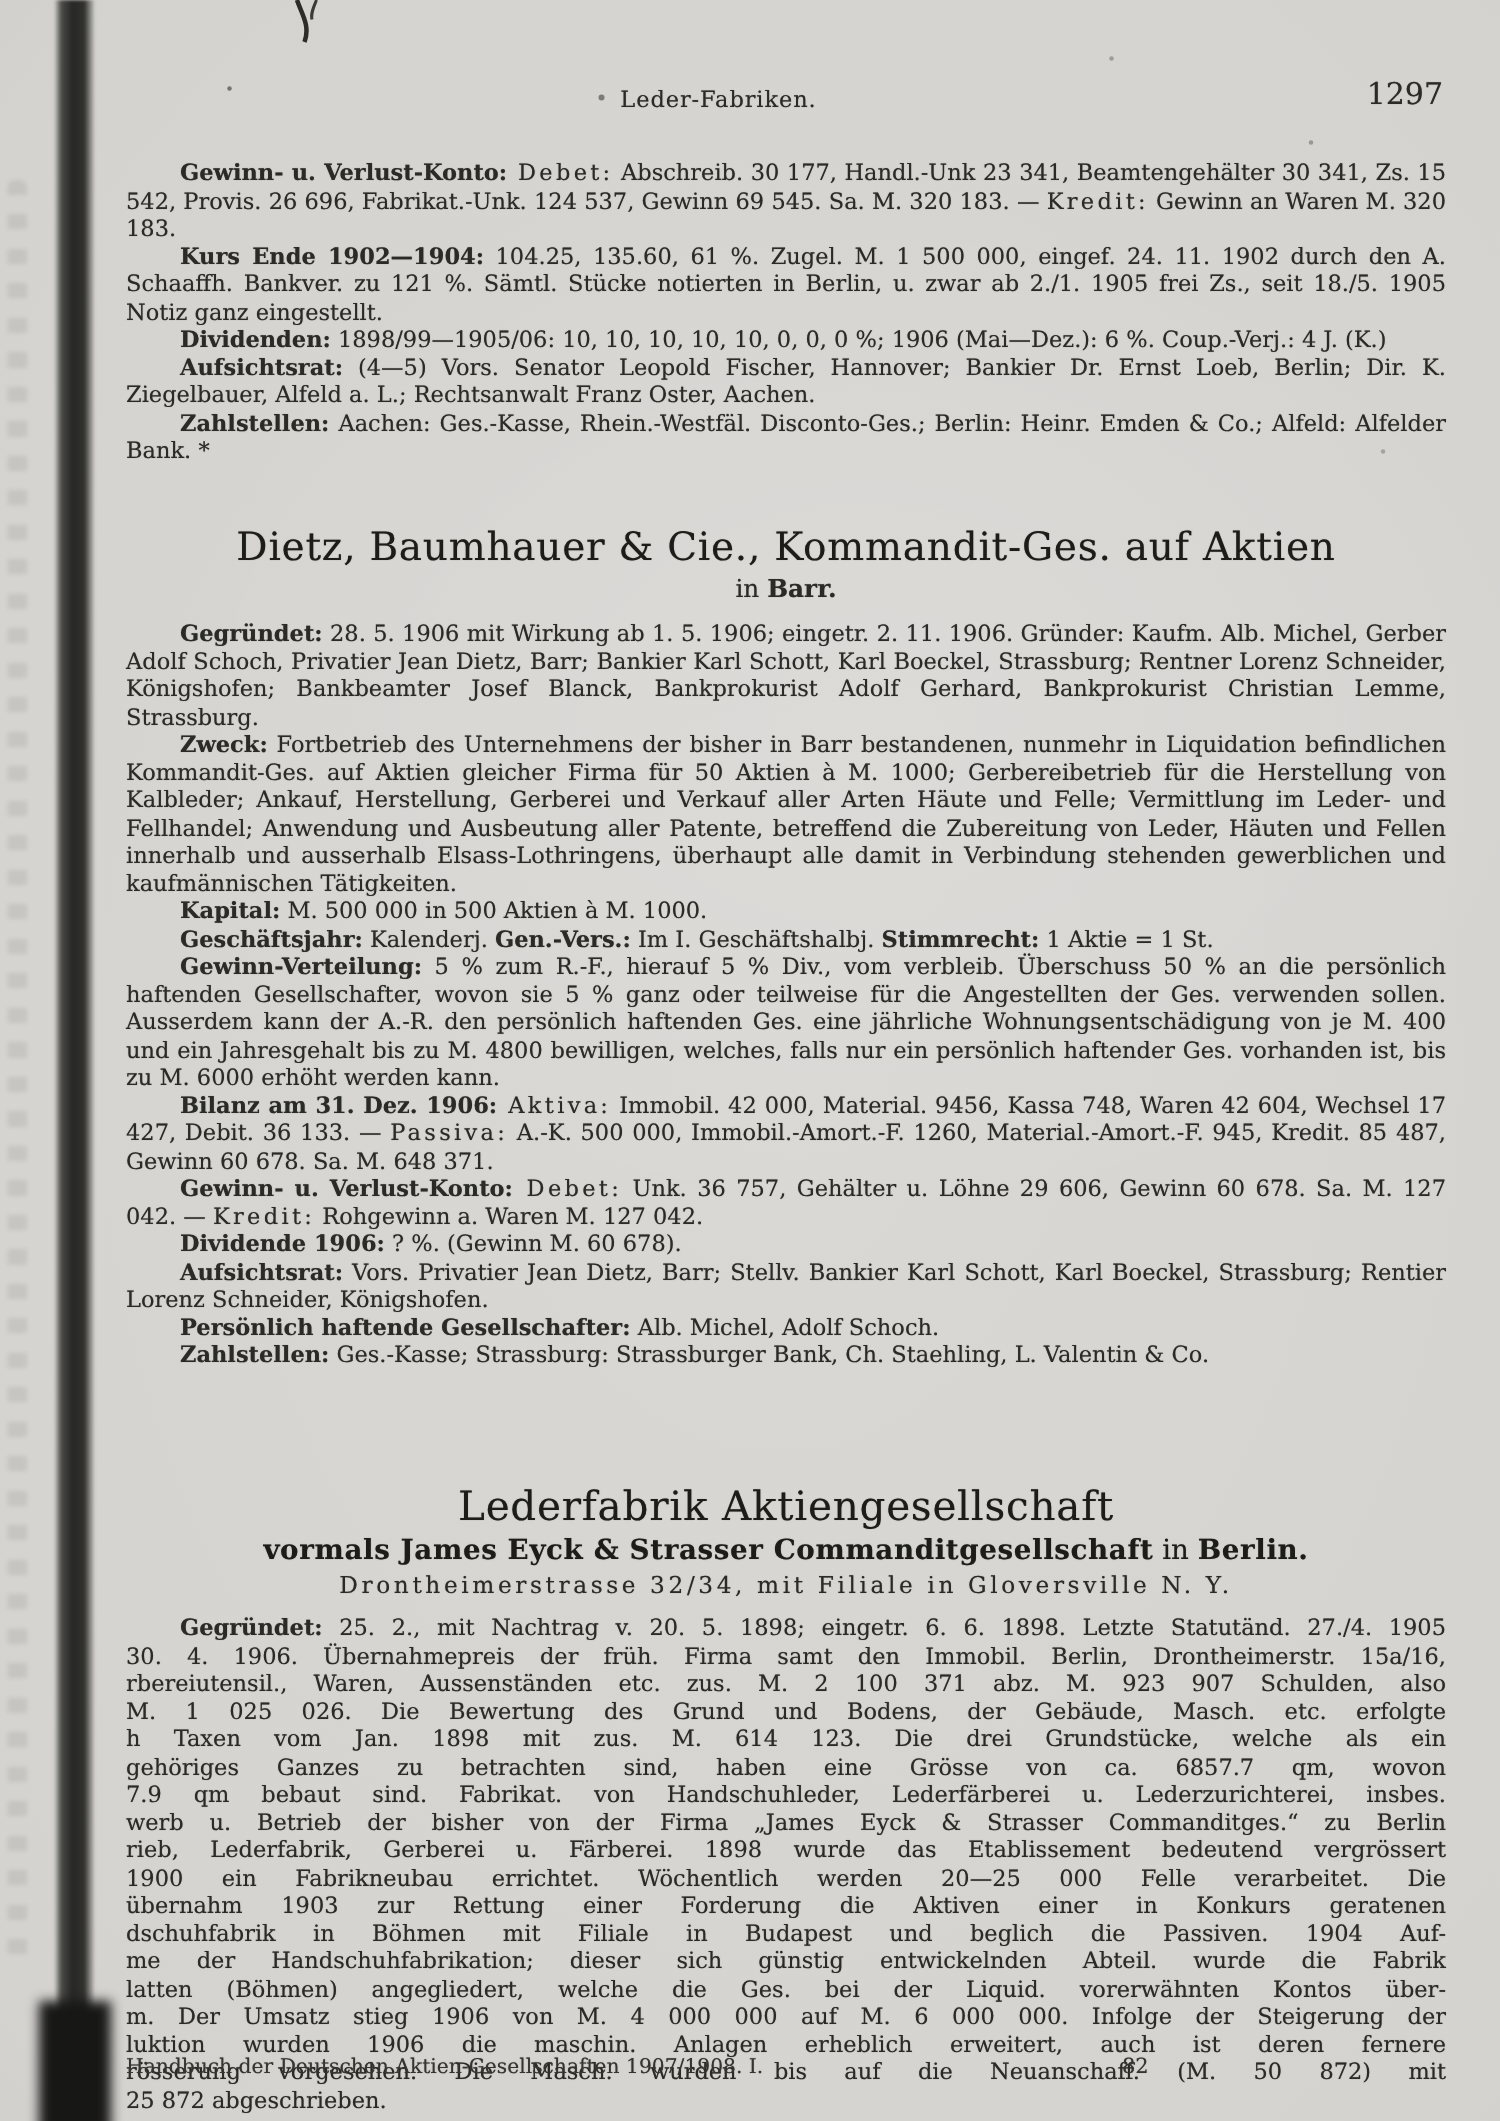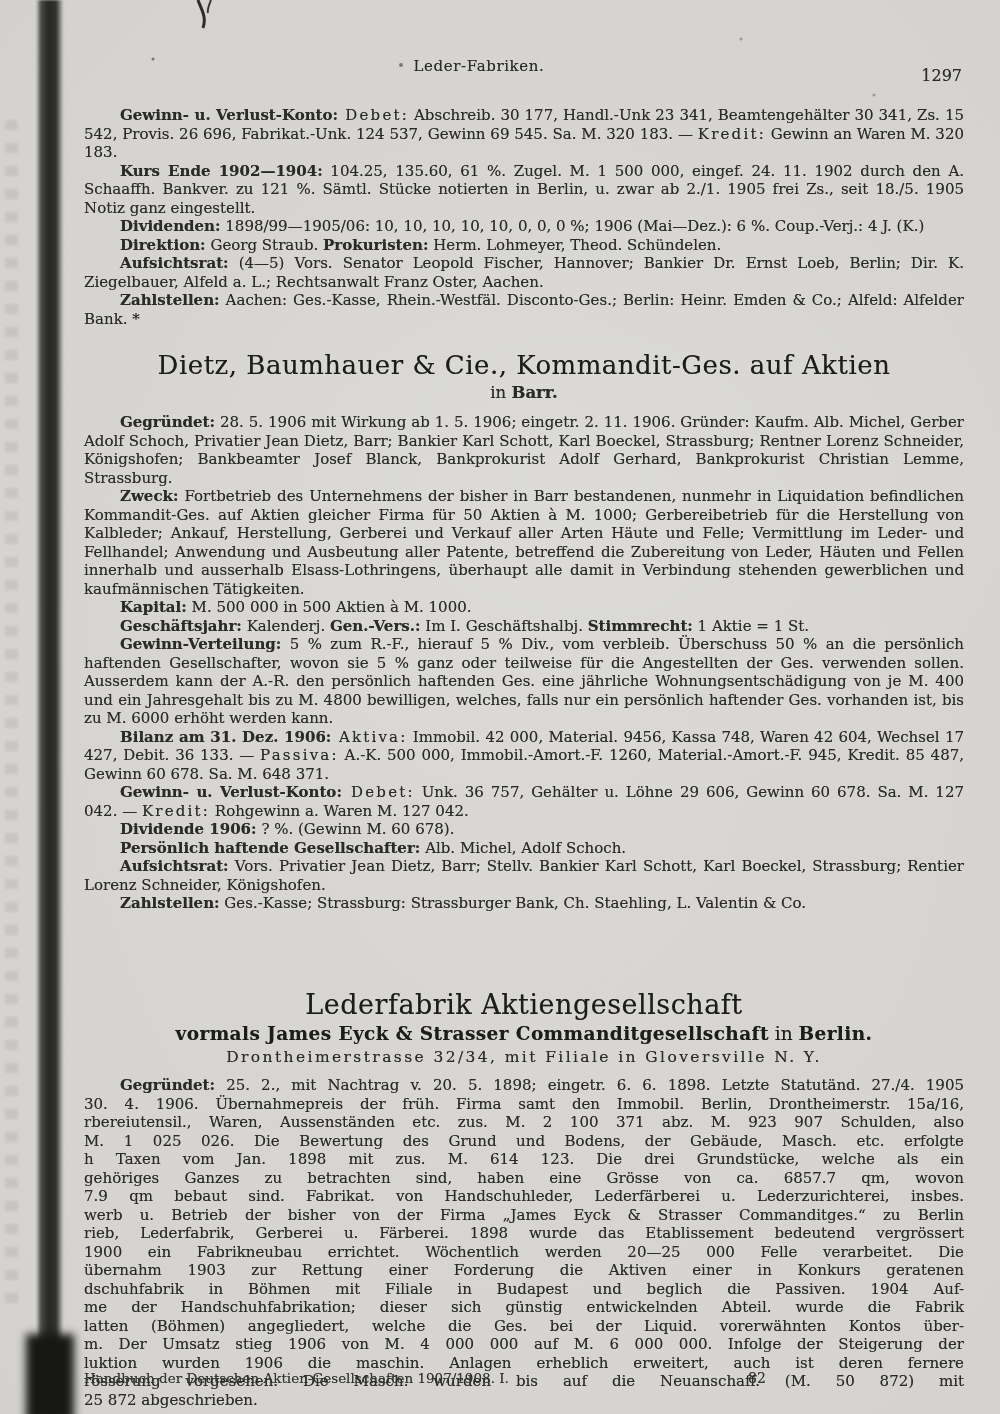--- a/index.html
+++ b/index.html
@@ -23,21 +23,21 @@
     filter:blur(1.4px);}
   .pen-mark{position:absolute;left:188px;top:0;}
   .specks{position:absolute;left:0;top:0;width:2px;height:2px;background:transparent;border-radius:50%;
     box-shadow:400px 64px 0 1px rgba(50,50,48,.55), 152px 58px 0 0.5px rgba(50,50,48,.6),
                873px 94px 0 0.5px rgba(60,60,58,.4), 921px 300px 0 0.5px rgba(70,70,68,.35),
                740px 38px 0 0.5px rgba(70,70,68,.4);}
 
   
   #header{position:absolute;top:50px;left:84px;width:880px;height:32px;}
   .htitle{position:absolute;left:0;right:90px;top:7px;text-align:center;font-size:15px;letter-spacing:.6px;}
-  .hnum{position:absolute;right:2px;top:16px;font-size:16px;}
+  .hnum{position:absolute;right:2px;top:0;font-size:20px;}
   #footer{position:absolute;left:84px;top:1370px;width:880px;font-size:13.5px;color:#35352f;}
   #footer .fright{position:absolute;left:664px;top:0;font-size:14px;}
 
   
   #sections section{position:absolute;left:84px;width:880px;font-size:15px;line-height:18.5px;text-align:justify;}
   section[data-name="section-guv-continuation"]{top:106px;}
   section[data-name="section-dietz-baumhauer"]{top:350px;}
   section[data-name="section-lederfabrik-ag"]{top:946px;font-size:14.5px;line-height:18px;margin-top:44px;}
   #sections p{margin:0;text-indent:36px;}
   .b{font-weight:bold;}
@@ -67,37 +67,36 @@
 <div id="header" class="txt" data-name="page-header">
   <div class="htitle" data-name="running-title">Leder-Fabriken.</div>
   <div class="hnum" data-name="page-number">1297</div>
 </div>
 
 <div id="sections" class="txt" data-name="page-body">
     <section data-name="section-guv-continuation">
       <p data-name="paragraph"><span class="b" data-name="bold-label">Gewinn- u. Verlust-Konto:</span><span class="sp" data-name="text-run"> Debet:</span><span data-name="text-run"> Abschreib. 30 177, Handl.-Unk 23 341, Beamtengehälter 30 341, Zs. 15 542, Provis. 26 696, Fabrikat.-Unk. 124 537, Gewinn 69 545.  Sa. M. 320 183. — </span><span class="sp" data-name="text-run">Kredit:</span><span data-name="text-run"> Gewinn an Waren M. 320 183.</span></p>
       <p data-name="paragraph"><span class="b" data-name="bold-label">Kurs Ende 1902—1904:</span><span data-name="text-run"> 104.25, 135.60, 61 %.  Zugel. M. 1 500 000, eingef. 24. 11. 1902 durch den A. Schaaffh. Bankver. zu 121 %.  Sämtl. Stücke notierten in Berlin, u. zwar ab 2./1. 1905 frei Zs., seit 18./5. 1905 Notiz ganz eingestellt.</span></p>
       <p data-name="paragraph"><span class="b" data-name="bold-label">Dividenden:</span><span data-name="text-run"> 1898/99—1905/06: 10, 10, 10, 10, 10, 0, 0, 0 %; 1906 (Mai—Dez.): 6 %.  Coup.-Verj.: 4 J. (K.)</span></p>
-      <p data-name="paragraph"><span class="b" data-name="bold-label">Direktion:</span><span data-name="text-run"> Georg Straub.      </span><span class="b" data-name="bold-label">Prokuristen:</span><span data-name="text-run"> Herm. Lohmeyer, Theod. Schündelen.</span></p>
       <p data-name="paragraph"><span class="b" data-name="bold-label">Aufsichtsrat:</span><span data-name="text-run"> (4—5) Vors. Senator Leopold Fischer, Hannover; Bankier Dr. Ernst Loeb, Berlin; Dir. K. Ziegelbauer, Alfeld a. L.; Rechtsanwalt Franz Oster, Aachen.</span></p>
       <p data-name="paragraph"><span class="b" data-name="bold-label">Zahlstellen:</span><span data-name="text-run"> Aachen: Ges.-Kasse, Rhein.-Westfäl. Disconto-Ges.; Berlin: Heinr. Emden &amp; Co.; Alfeld: Alfelder Bank.  *</span></p>
     </section>
     <section data-name="section-dietz-baumhauer">
       <h2 class="h-major" data-name="section-title">Dietz, Baumhauer &amp; Cie., Kommandit-Ges. auf Aktien</h2>
       <div class="h-sub plain" data-name="section-subtitle"><span data-name="text-run">in </span><span class="b" data-name="bold-label">Barr.</span></div>
       <p data-name="paragraph"><span class="b" data-name="bold-label">Gegründet:</span><span data-name="text-run"> 28. 5. 1906 mit Wirkung ab 1. 5. 1906; eingetr. 2. 11. 1906.  Gründer: Kaufm. Alb. Michel, Gerber Adolf Schoch, Privatier Jean Dietz, Barr; Bankier Karl Schott, Karl Boeckel, Strassburg; Rentner Lorenz Schneider, Königshofen; Bankbeamter Josef Blanck, Bankprokurist Adolf Gerhard, Bankprokurist Christian Lemme, Strassburg.</span></p>
       <p data-name="paragraph"><span class="b" data-name="bold-label">Zweck:</span><span data-name="text-run"> Fortbetrieb des Unternehmens der bisher in Barr bestandenen, nunmehr in Liquidation befindlichen Kommandit-Ges. auf Aktien gleicher Firma für 50 Aktien à M. 1000; Gerbereibetrieb für die Herstellung von Kalbleder; Ankauf, Herstellung, Gerberei und Verkauf aller Arten Häute und Felle; Vermittlung im Leder- und Fellhandel; Anwendung und Ausbeutung aller Patente, betreffend die Zubereitung von Leder, Häuten und Fellen innerhalb und ausserhalb Elsass-Lothringens, überhaupt alle damit in Verbindung stehenden gewerblichen und kaufmännischen Tätigkeiten.</span></p>
       <p data-name="paragraph"><span class="b" data-name="bold-label">Kapital:</span><span data-name="text-run"> M. 500 000 in 500 Aktien à M. 1000.</span></p>
       <p data-name="paragraph"><span class="b" data-name="bold-label">Geschäftsjahr:</span><span data-name="text-run"> Kalenderj.  </span><span class="b" data-name="bold-label">Gen.-Vers.:</span><span data-name="text-run"> Im I. Geschäftshalbj.  </span><span class="b" data-name="bold-label">Stimmrecht:</span><span data-name="text-run"> 1 Aktie = 1 St.</span></p>
       <p data-name="paragraph"><span class="b" data-name="bold-label">Gewinn-Verteilung:</span><span data-name="text-run"> 5 % zum R.-F., hierauf 5 % Div., vom verbleib. Überschuss 50 % an die persönlich haftenden Gesellschafter, wovon sie 5 % ganz oder teilweise für die Angestellten der Ges. verwenden sollen.  Ausserdem kann der A.-R. den persönlich haftenden Ges. eine jährliche Wohnungsentschädigung von je M. 400 und ein Jahresgehalt bis zu M. 4800 bewilligen, welches, falls nur ein persönlich haftender Ges. vorhanden ist, bis zu M. 6000 erhöht werden kann.</span></p>
       <p data-name="paragraph"><span class="b" data-name="bold-label">Bilanz am 31. Dez. 1906:</span><span class="sp" data-name="text-run"> Aktiva:</span><span data-name="text-run"> Immobil. 42 000, Material. 9456, Kassa 748, Waren 42 604, Wechsel 17 427, Debit. 36 133. — </span><span class="sp" data-name="text-run">Passiva:</span><span data-name="text-run"> A.-K. 500 000, Immobil.-Amort.-F. 1260, Material.-Amort.-F. 945, Kredit. 85 487, Gewinn 60 678.  Sa. M. 648 371.</span></p>
       <p data-name="paragraph"><span class="b" data-name="bold-label">Gewinn- u. Verlust-Konto:</span><span class="sp" data-name="text-run"> Debet:</span><span data-name="text-run"> Unk. 36 757, Gehälter u. Löhne 29 606, Gewinn 60 678.  Sa. M. 127 042. — </span><span class="sp" data-name="text-run">Kredit:</span><span data-name="text-run"> Rohgewinn a. Waren M. 127 042.</span></p>
       <p data-name="paragraph"><span class="b" data-name="bold-label">Dividende 1906:</span><span data-name="text-run"> ? %.  (Gewinn M. 60 678).</span></p>
+      <p data-name="paragraph"><span class="b" data-name="bold-label">Aufsichtsrat:</span><span data-name="text-run"> Vors. Privatier Jean Dietz, Barr; Stellv. Bankier Karl Schott, Karl Boeckel, Strassburg; Rentier Lorenz Schneider, Königshofen.</span></p>
       <p data-name="paragraph"><span class="b" data-name="bold-label">Persönlich haftende Gesellschafter:</span><span data-name="text-run"> Alb. Michel, Adolf Schoch.</span></p>
-      <p data-name="paragraph"><span class="b" data-name="bold-label">Aufsichtsrat:</span><span data-name="text-run"> Vors. Privatier Jean Dietz, Barr; Stellv. Bankier Karl Schott, Karl Boeckel, Strassburg; Rentier Lorenz Schneider, Königshofen.</span></p>
       <p data-name="paragraph"><span class="b" data-name="bold-label">Zahlstellen:</span><span data-name="text-run"> Ges.-Kasse; Strassburg: Strassburger Bank, Ch. Staehling, L. Valentin &amp; Co.</span></p>
     </section>
     <section data-name="section-lederfabrik-ag">
       <h2 class="h-major" data-name="section-title">Lederfabrik Aktiengesellschaft</h2>
       <div class="h-sub bold" data-name="section-subtitle"><span class="b" data-name="bold-label">vormals James Eyck &amp; Strasser Commanditgesellschaft</span><span data-name="text-run"> in </span><span class="b" data-name="bold-label">Berlin.</span></div>
       <div class="h-sub spaced" data-name="section-subtitle"><span data-name="text-run">Drontheimerstrasse 32/34, mit Filiale in Gloversville N. Y.</span></div>
       <div data-name="paragraph">
         <div class="line first" data-name="text-line"><span class="b" data-name="bold-label">Gegründet:</span><span data-name="text-run"> 25. 2., mit Nachtrag v. 20. 5. 1898; eingetr. 6. 6. 1898.  Letzte Statutänd. 27./4. 1905</span></div>
         <div class="line" data-name="text-line"><span data-name="text-run">30. 4. 1906.  Übernahmepreis der früh. Firma samt den Immobil. Berlin, Drontheimerstr. 15a/16,</span></div>
         <div class="line" data-name="text-line"><span data-name="text-run">rbereiutensil., Waren, Aussenständen etc. zus. M. 2 100 371 abz. M. 923 907 Schulden, also</span></div>

